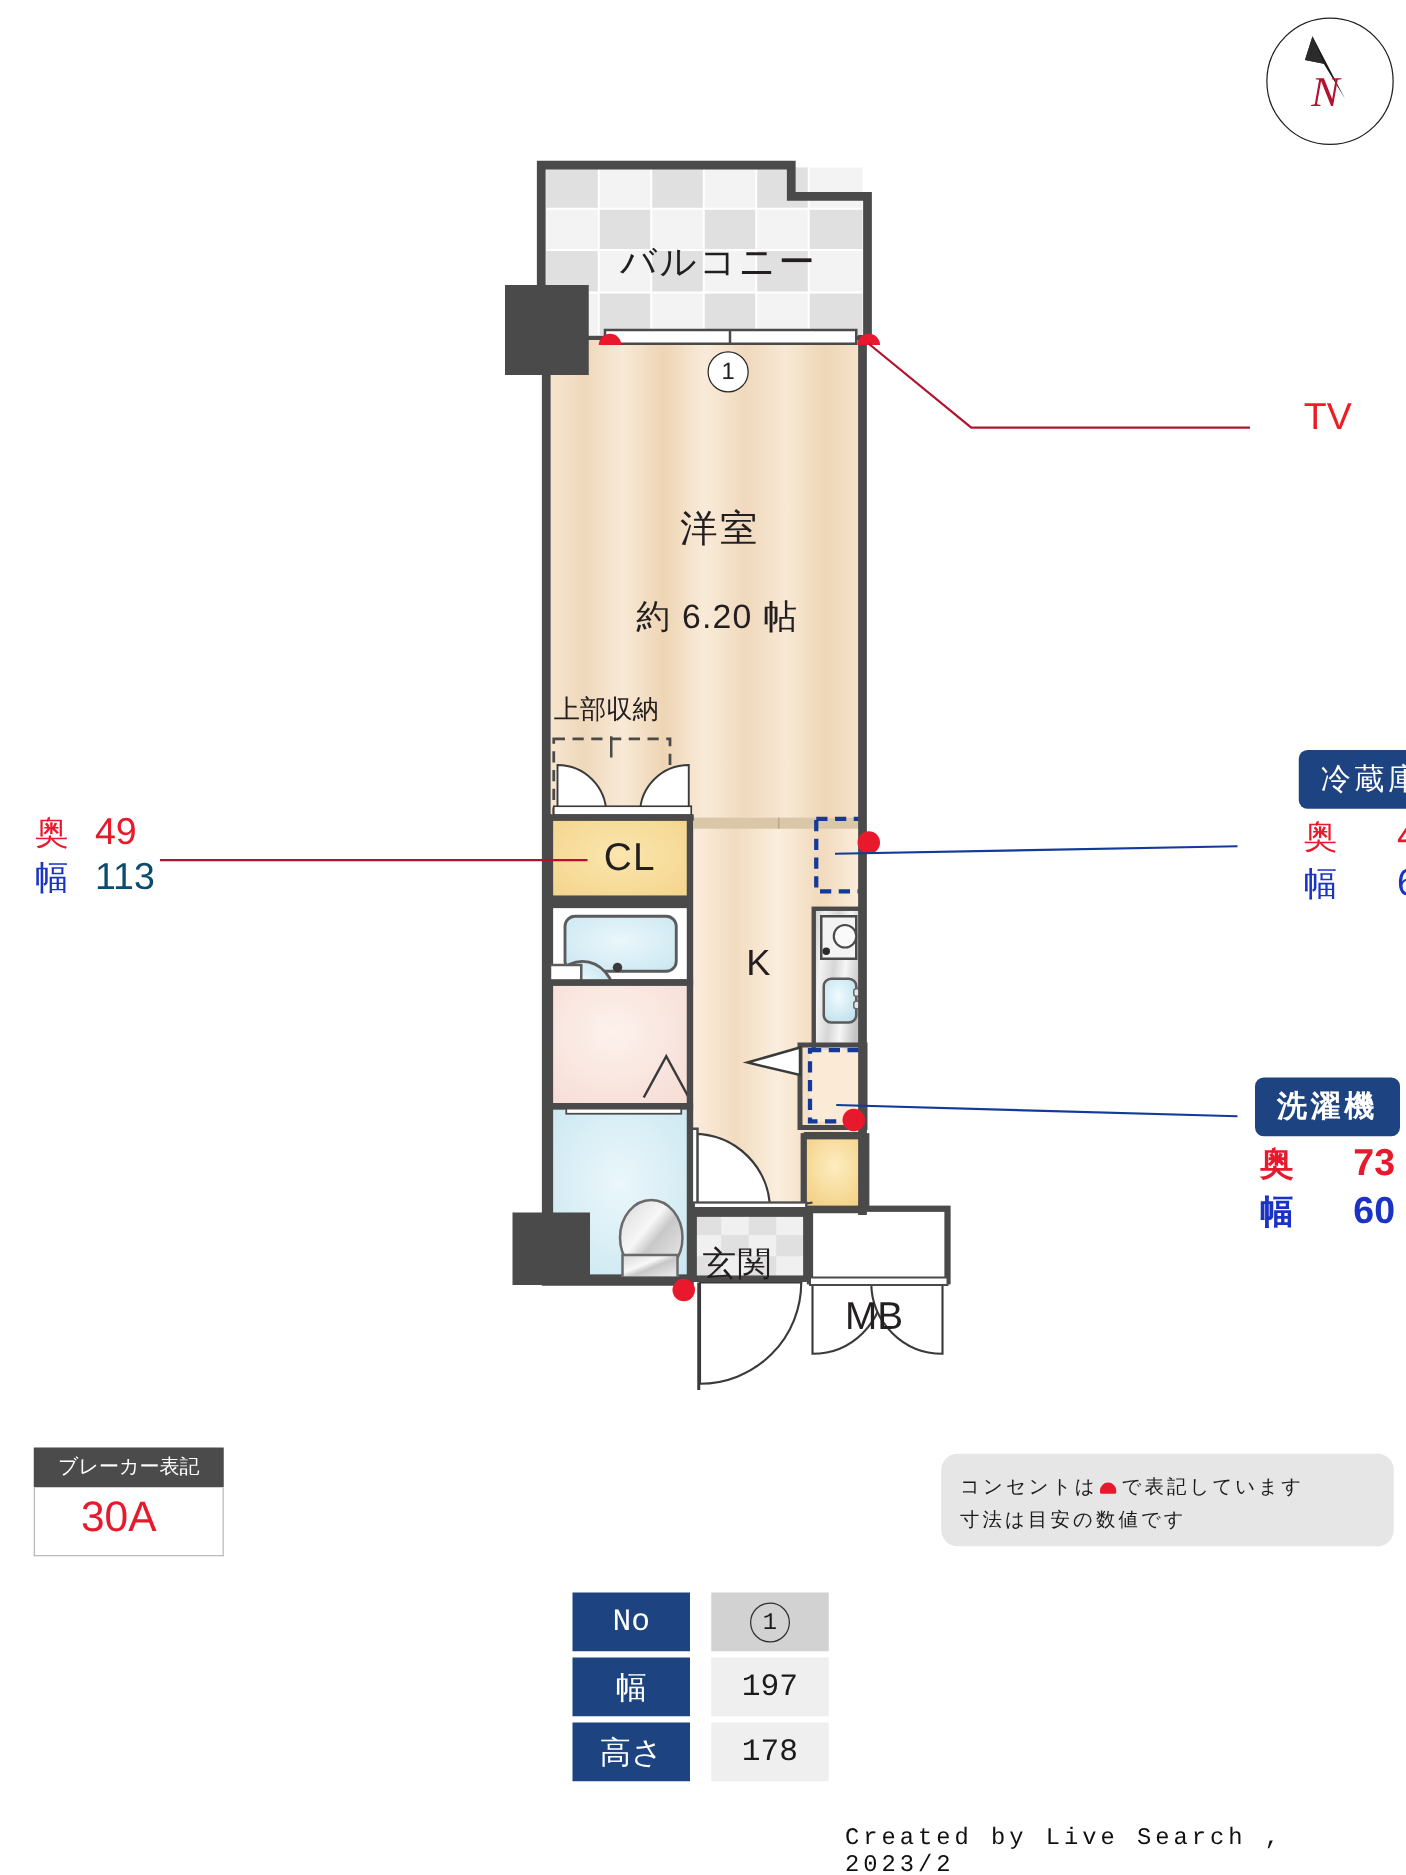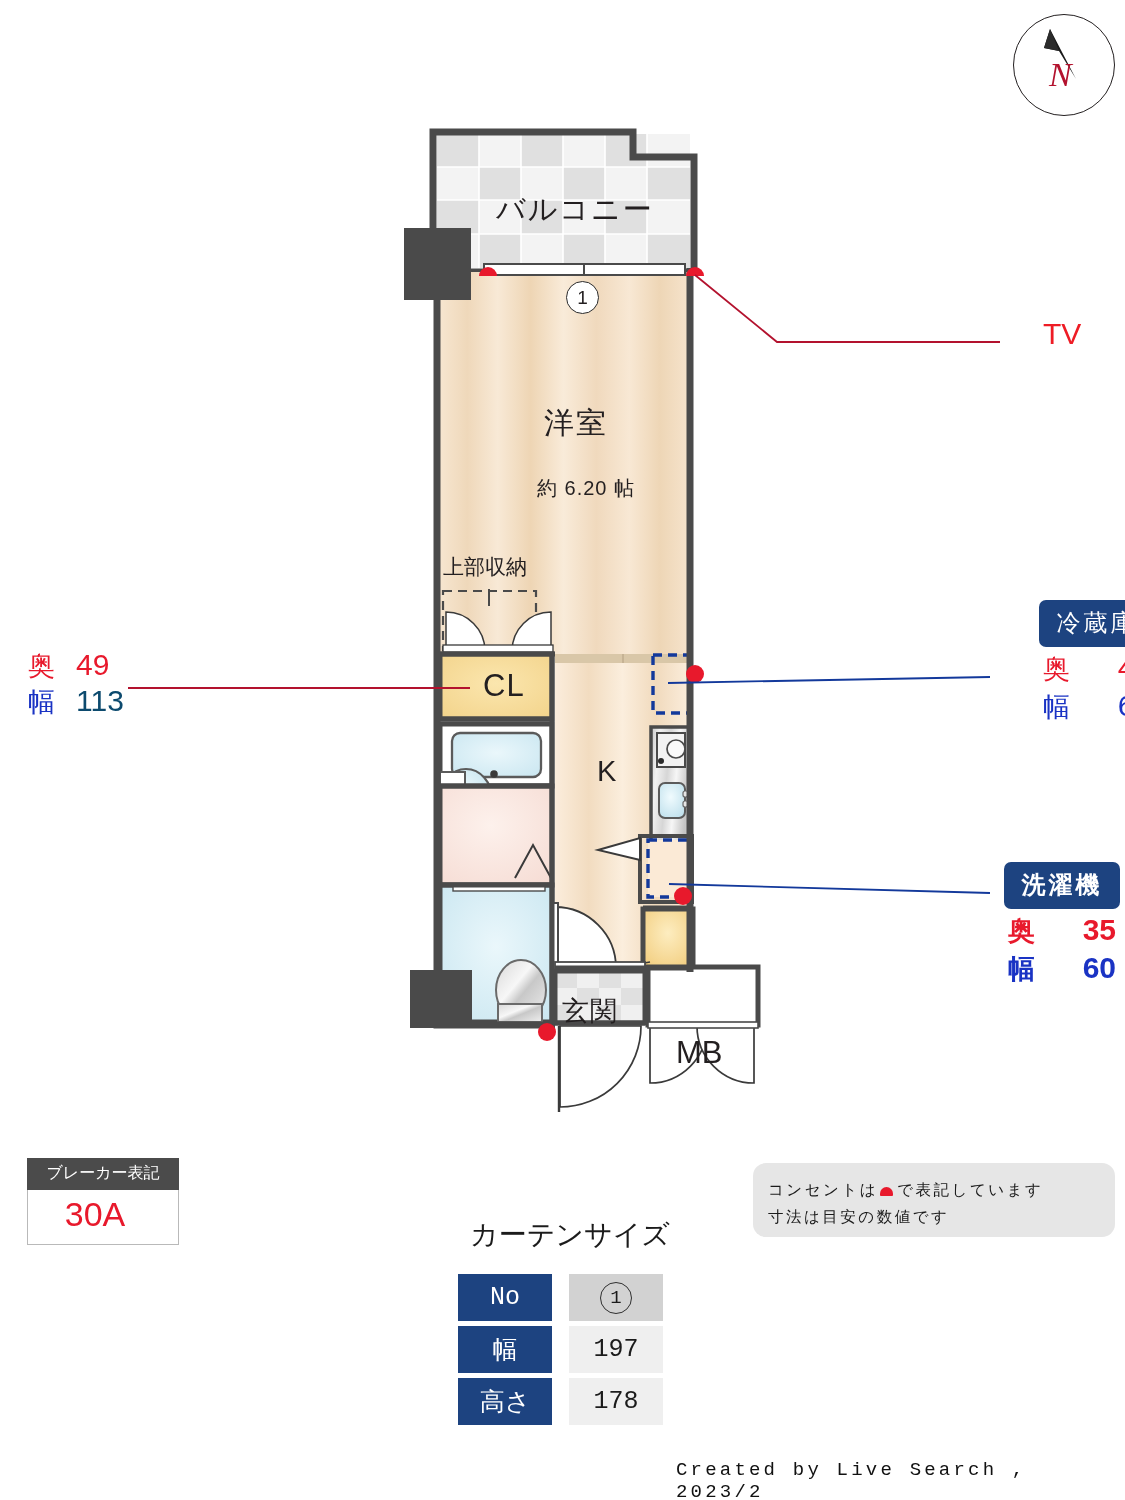--- a/index.html
+++ b/index.html
@@ -154,21 +154,21 @@
     font-size: 19px;
     color: #111;
     font-family: "Liberation Mono", monospace;
     letter-spacing: 3.2px;
   }
 
   
   .fp-text { color: #231f20; }
   .t-balcony { left: 496px; top: 190px; font-size: 29px; letter-spacing: 2px;}
   .t-room    { left: 544px; top: 403px; font-size: 30px; letter-spacing: 2px;}
-  .t-area    { left: 509px; top: 475px; font-size: 20px; letter-spacing: 1px; margin-left: 28px;}
+  .t-area    { left: 509px; top: 475px; font-size: 27px; letter-spacing: 1px;}
   .t-joubu   { left: 443px; top: 553px; font-size: 21px; letter-spacing: 0px;}
   .t-cl      { left: 483px; top: 668px; font-size: 31px; letter-spacing: 1px;}
   .t-k       { left: 597px; top: 755px; font-size: 29px;}
   .t-genkan  { left: 562px; top: 993px; font-size: 27px; letter-spacing: 1px;}
   .t-mb      { left: 676px; top: 1035px; font-size: 31px;}
   .t-num1-outer {
     left: 566px; top: 281px;
     width: 31px; height: 31px;
     border: 1.6px solid #2a2a2a;
     border-radius: 50%;
@@ -469,21 +469,21 @@
         <span class="appl-v-blue">62</span>
       </div>
     </div>
   </div>
 
   <div class="abs appl-box" style="left:1004px; top:862px;font-weight:bold;">
     <div class="appl-head">洗濯機</div>
     <div class="appl-rows">
       <div class="appl-row">
         <span class="appl-k-red">奥</span>
-        <span class="appl-v-red">35</span>
+        <span class="appl-v-red">73</span>
       </div>
       <div class="appl-row">
         <span class="appl-k-blue">幅</span>
         <span class="appl-v-blue">60</span>
       </div>
     </div>
   </div>
 
   <div class="abs breaker">
     <div class="breaker-head">ブレーカー表記</div>
@@ -492,21 +492,20 @@
     </div>
   </div>
 
   <div class="abs note">
     <div class="note-line">
       <span>コンセントは</span><span class="note-dot"></span><span>で表記しています</span>
     </div>
     <div class="note-line">寸法は目安の数値です</div>
   </div>
 
-  <div class="abs curtain-title">カーテンサイズ</div>
 
   <div class="abs curtain-table">
     <div class="ct-row">
       <div class="ct-key">No</div>
       <div class="ct-val dark">
         <div class="ct-circle">1</div>
       </div>
     </div>
     <div class="ct-row">
       <div class="ct-key">幅</div>

